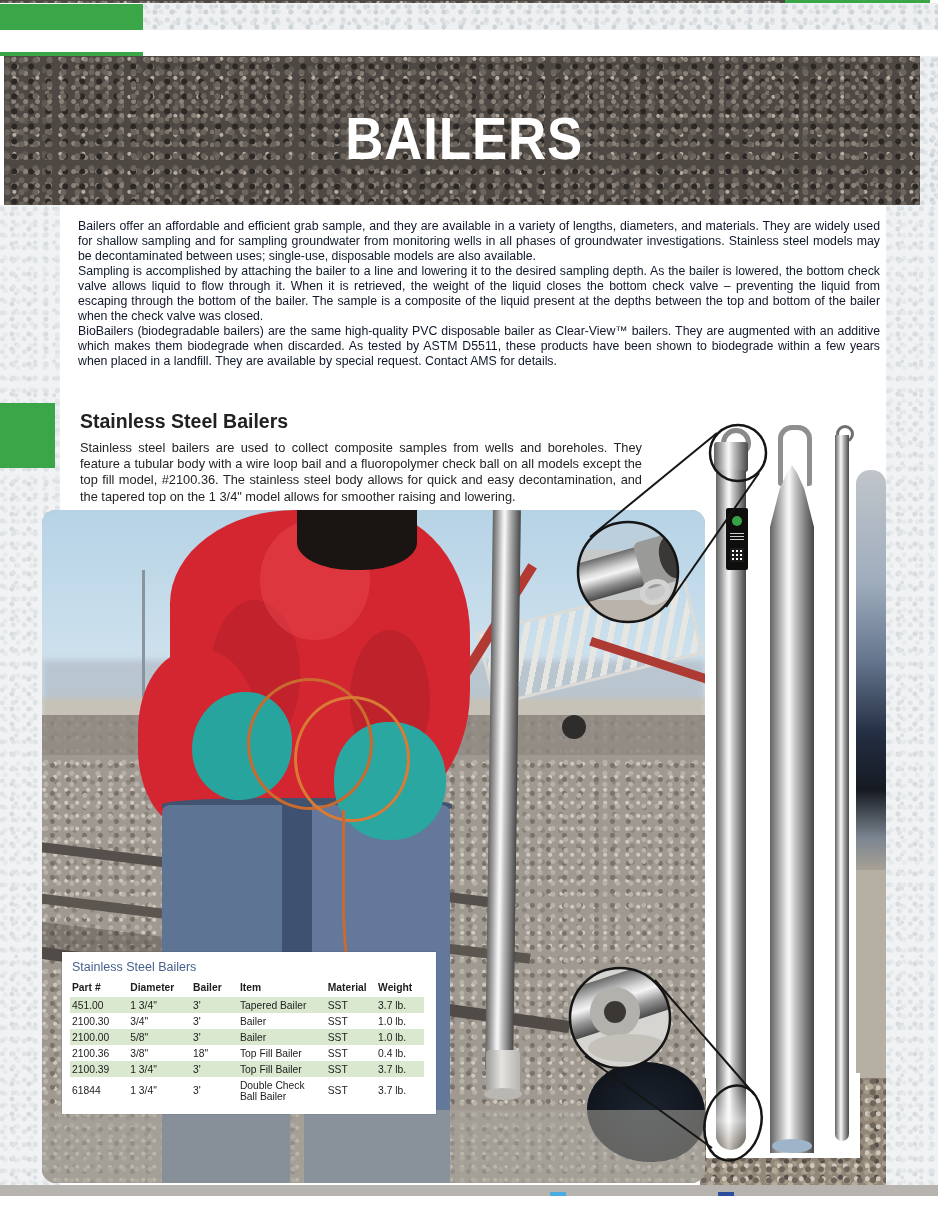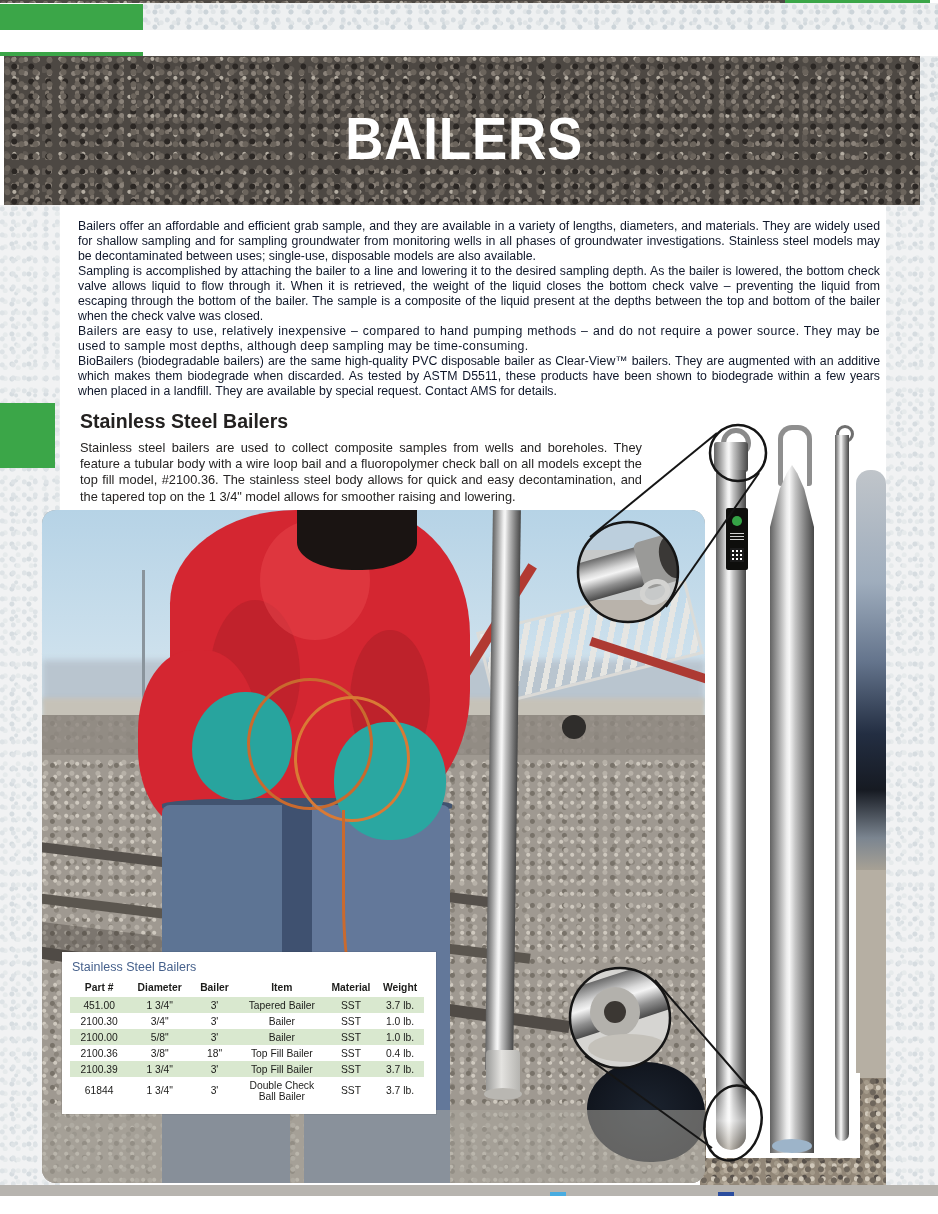--- a/index.html
+++ b/index.html
@@ -63,21 +63,21 @@
                 line-height:16.2px;text-align:justify;color:#262423;}
 
   
   .photo{left:42px;top:510px;width:663px;height:673px;border-radius:14px;overflow:hidden;
          background:#9f9991;}
 
   
   .tablebox{left:62px;top:952px;width:362px;background:#ffffff;padding:6px 4px 10px 8px;
             box-shadow:0 0 0 1px rgba(0,0,0,.06);}
   .tabletitle{color:#46618c;font-size:12.5px;margin:2px 0 5px 2px;}
-  .spec{border-collapse:collapse;width:354px;font-size:10.3px;color:#1c1c1a;text-align:center;}
+  .spec{border-collapse:collapse;width:354px;font-size:10.3px;color:#1c1c1a;text-align:left;}
   .spec th{font-weight:bold;padding:3px 2px 4px;}
   .spec td{padding:2.5px 2px;}
   .spec tbody tr:nth-child(odd){background:#d9e8cf;}
   .spec th:nth-child(1),.spec td:nth-child(1){width:58px;}
   .spec th:nth-child(2),.spec td:nth-child(2){width:62px;}
   .spec th:nth-child(3),.spec td:nth-child(3){width:46px;}
   .spec th:nth-child(4),.spec td:nth-child(4){width:94px;}
   .spec th:nth-child(5),.spec td:nth-child(5){width:48px;}
   .spec th:nth-child(6),.spec td:nth-child(6){width:46px;}
 </style>
@@ -96,21 +96,20 @@
     <h1>BAILERS</h1>
   </div>
   <div class="abs tex-light" style="left:920px;top:56px;width:18px;height:149px"></div>
 
   <div class="abs tex-light" style="left:0;top:205px;width:60px;height:991px;opacity:.8"></div>
   <div class="abs tex-light" style="left:886px;top:205px;width:52px;height:991px;opacity:.8"></div>
 
   <div class="abs intro" style="left:78px;top:219px;width:802px">
     <p>Bailers offer an affordable and efficient grab sample, and they are available in a variety of lengths, diameters, and materials. They are widely used for shallow sampling and for sampling groundwater from monitoring wells in all phases of groundwater investigations. Stainless steel models may be decontaminated between uses; single-use, disposable models are also available.</p>
     <p>Sampling is accomplished by attaching the bailer to a line and lowering it to the desired sampling depth. As the bailer is lowered, the bottom check valve allows liquid to flow through it. When it is retrieved, the weight of the liquid closes the bottom check valve – preventing the liquid from escaping through the bottom of the bailer. The sample is a composite of the liquid present at the depths between the top and bottom of the bailer when the check valve was closed.</p>
-    <p class="spaced">Bailers are easy to use, relatively inexpensive – compared to hand pumping methods – and do not require a power source. They may be used to sample most depths, although deep sampling may be time-consuming.</p>
     <p>BioBailers (biodegradable bailers) are the same high-quality PVC disposable bailer as Clear-View™ bailers. They are augmented with an additive which makes them biodegrade when discarded. As tested by ASTM D5511, these products have been shown to biodegrade within a few years when placed in a landfill. They are available by special request. Contact AMS for details.</p>
   </div>
 
   <div class="abs green-bar" style="left:0;top:403px;width:55px;height:65px"></div>
 
   <h2 class="section-heading">Stainless Steel Bailers</h2>
   <p class="section-body">Stainless steel bailers are used to collect composite samples from wells and boreholes. They feature a tubular body with a wire loop bail and a fluoropolymer check ball on all models except the top fill model, #2100.36. The stainless steel body allows for quick and easy decontamination, and the tapered top on the 1 3/4" model allows for smoother raising and lowering.</p>
 
   <div class="abs" style="left:700px;top:418px;width:186px;height:778px">
 

